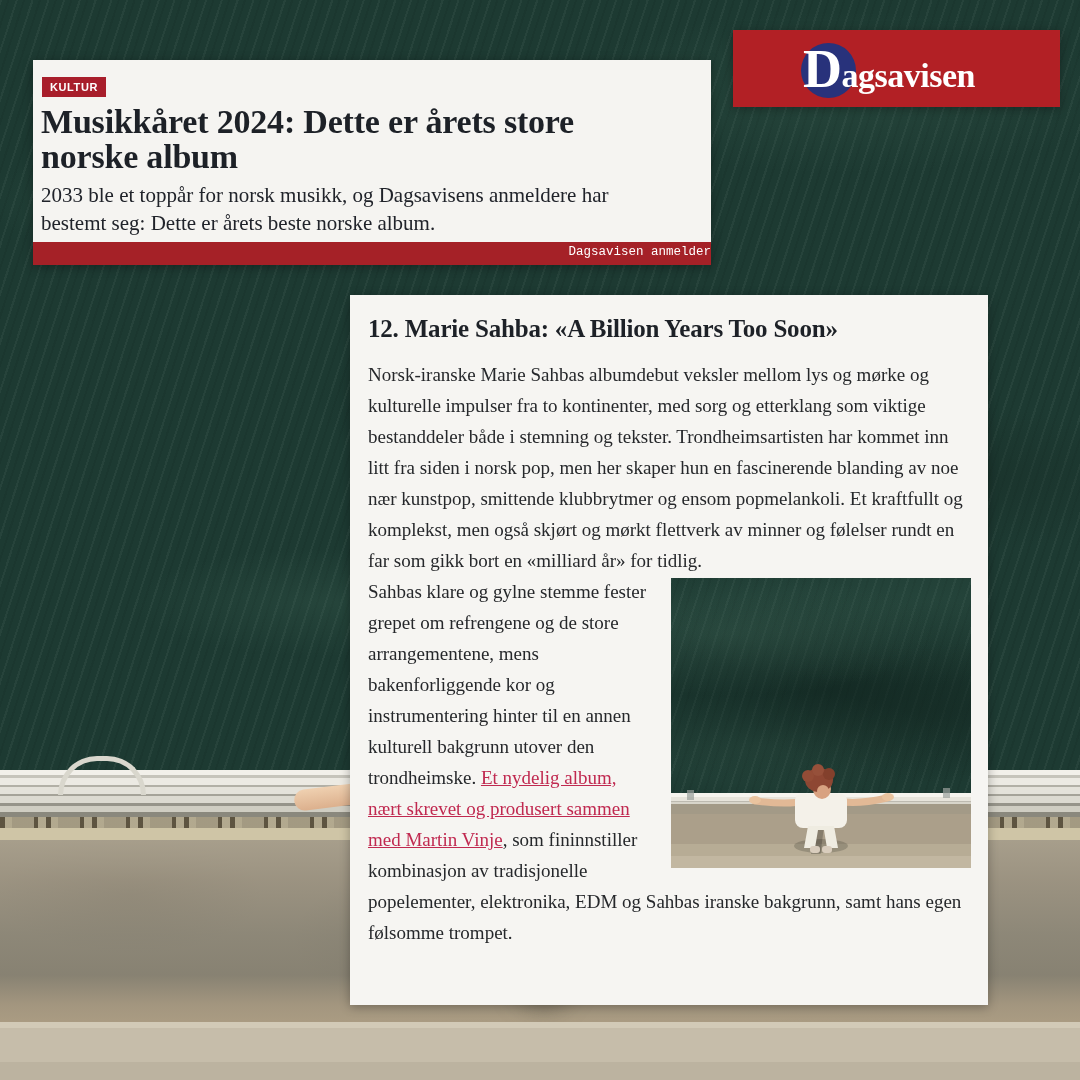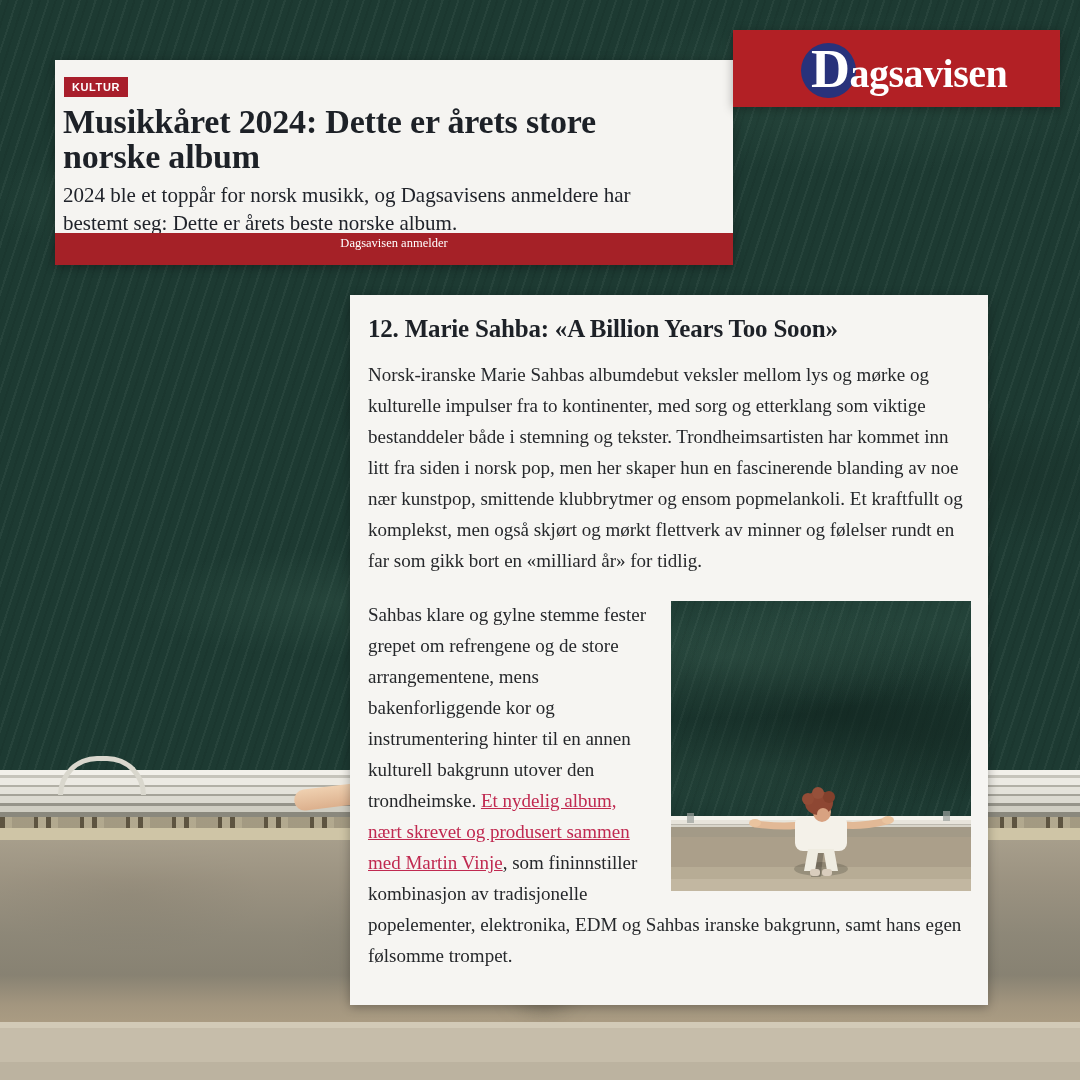--- a/index.html
+++ b/index.html
@@ -57,72 +57,72 @@
     background:linear-gradient(180deg,#d2cab7 0 6px,#c6bdaa 6px 40px,#bcb3a0 40px 58px);
   }
   .bg-hand{
     position:absolute;left:294px;top:787px;width:62px;height:21px;
     background:linear-gradient(180deg,#efd0b0,#dcb08d);
     border-radius:12px 4px 4px 12px;transform:rotate(-7deg);
   }
 
   
   .teaser-card{
-    position:absolute;left:55px;top:60px;width:678px;height:205px;
+    position:absolute;left:33px;top:60px;width:678px;height:205px;
     background:#f5f4f1;box-shadow:0 2px 10px rgba(0,0,0,.3);
   }
   .kultur-badge{
     position:absolute;left:9px;top:17px;
     background:#a81e2b;color:#fff;
     font-family:"Liberation Sans",sans-serif;font-size:11px;font-weight:bold;
     letter-spacing:.6px;padding:4px 8px;
   }
   .headline{
     position:absolute;left:8px;top:44px;margin:0;max-width:625px;
     font-size:34px;line-height:1.03;font-weight:700;color:#1d2127;
     letter-spacing:-.2px;
   }
   .standfirst{
     position:absolute;left:8px;top:122px;margin:0;max-width:575px;
     font-size:21px;line-height:1.33;color:#20232a;
   }
   .ribbon{
-    position:absolute;left:0;bottom:0;width:100%;height:32px;
-    background:#a52127;color:#fff;text-align:center;line-height:20px;
-    font-family:Liberation Serif, serif;font-size:12.5px;
+    position:absolute;left:0;bottom:0;width:100%;height:23px;
+    background:#a52127;color:#fff;text-align:right;line-height:20px;
+    font-family:Liberation Mono, monospace;font-size:12.5px;
   }
 
   
   .logo-card{
     position:absolute;left:733px;top:30px;width:327px;height:77px;
     background:#b22025;box-shadow:0 2px 10px rgba(0,0,0,.3);
   }
   .logo-circle{
     position:absolute;left:68px;top:13px;width:55px;height:55px;
     background:#28327b;border-radius:50%;
   }
   .logo-text{
-    position:absolute;left:78px;top:9px;display:block;
-    color:#fff;font-size:40px;font-weight:700;line-height:60px;letter-spacing:-.5px;
+    position:absolute;left:70px;top:9px;display:block;
+    color:#fff;font-size:34px;font-weight:700;line-height:60px;letter-spacing:-.5px;
   }
   .logo-text::first-letter{font-size:54px;}
 
   
   .article-card{
     position:absolute;left:350px;top:295px;width:638px;height:710px;
     background:#f6f5f2;box-shadow:0 2px 10px rgba(0,0,0,.3);
     box-sizing:border-box;padding:20px 17px 18px 18px;
   }
   .article-title{
     margin:0 0 16px 0;font-size:25px;font-weight:700;color:#1d2127;letter-spacing:-.2px;
   }
   .body-text{
     margin:0;font-size:19px;line-height:31px;color:#26282b;
   }
-  .p1{margin-bottom:23px;}
+  .p1{}
   .article-figure{
     float:right;width:300px;margin:2px 0 8px 18px;
   }
   .article-photo{position:relative;width:300px;height:290px;overflow:hidden;}
   .photo-water{position:absolute;left:0;top:0;width:300px;height:215px;}
   .photo-rail{
     position:absolute;left:0;top:215px;width:300px;height:11px;
     background:linear-gradient(180deg,#f6f4ee 0 4px,#e7e4db 4px 8px,#bdbab0 8px 9px,#d8d5ca 9px 11px);
   }
   .photo-concrete{
@@ -155,21 +155,21 @@
   <div class="bg-ledge"></div>
   <div class="bg-concrete">
     <div class="bg-person-shadow"></div>
   </div>
   <div class="bg-bottom-step"></div>
   <div class="bg-hand"></div>
 
   <section class="teaser-card">
     <span class="kultur-badge">KULTUR</span>
     <h1 class="headline">Musikkåret 2024: Dette er årets store norske album</h1>
-    <p class="standfirst">2024 ble et toppår for norsk musikk, og Dagsavisens anmeldere har bestemt seg: Dette er årets beste norske album.</p>
+    <p class="standfirst">2033 ble et toppår for norsk musikk, og Dagsavisens anmeldere har bestemt seg: Dette er årets beste norske album.</p>
     <div class="ribbon">Dagsavisen anmelder</div>
   </section>
 
   <div class="logo-card">
     <span class="logo-circle"></span>
     <span class="logo-text">Dagsavisen</span>
   </div>
 
   <section class="article-card">
     <h2 class="article-title">12. Marie Sahba: «A Billion Years Too Soon»</h2>

